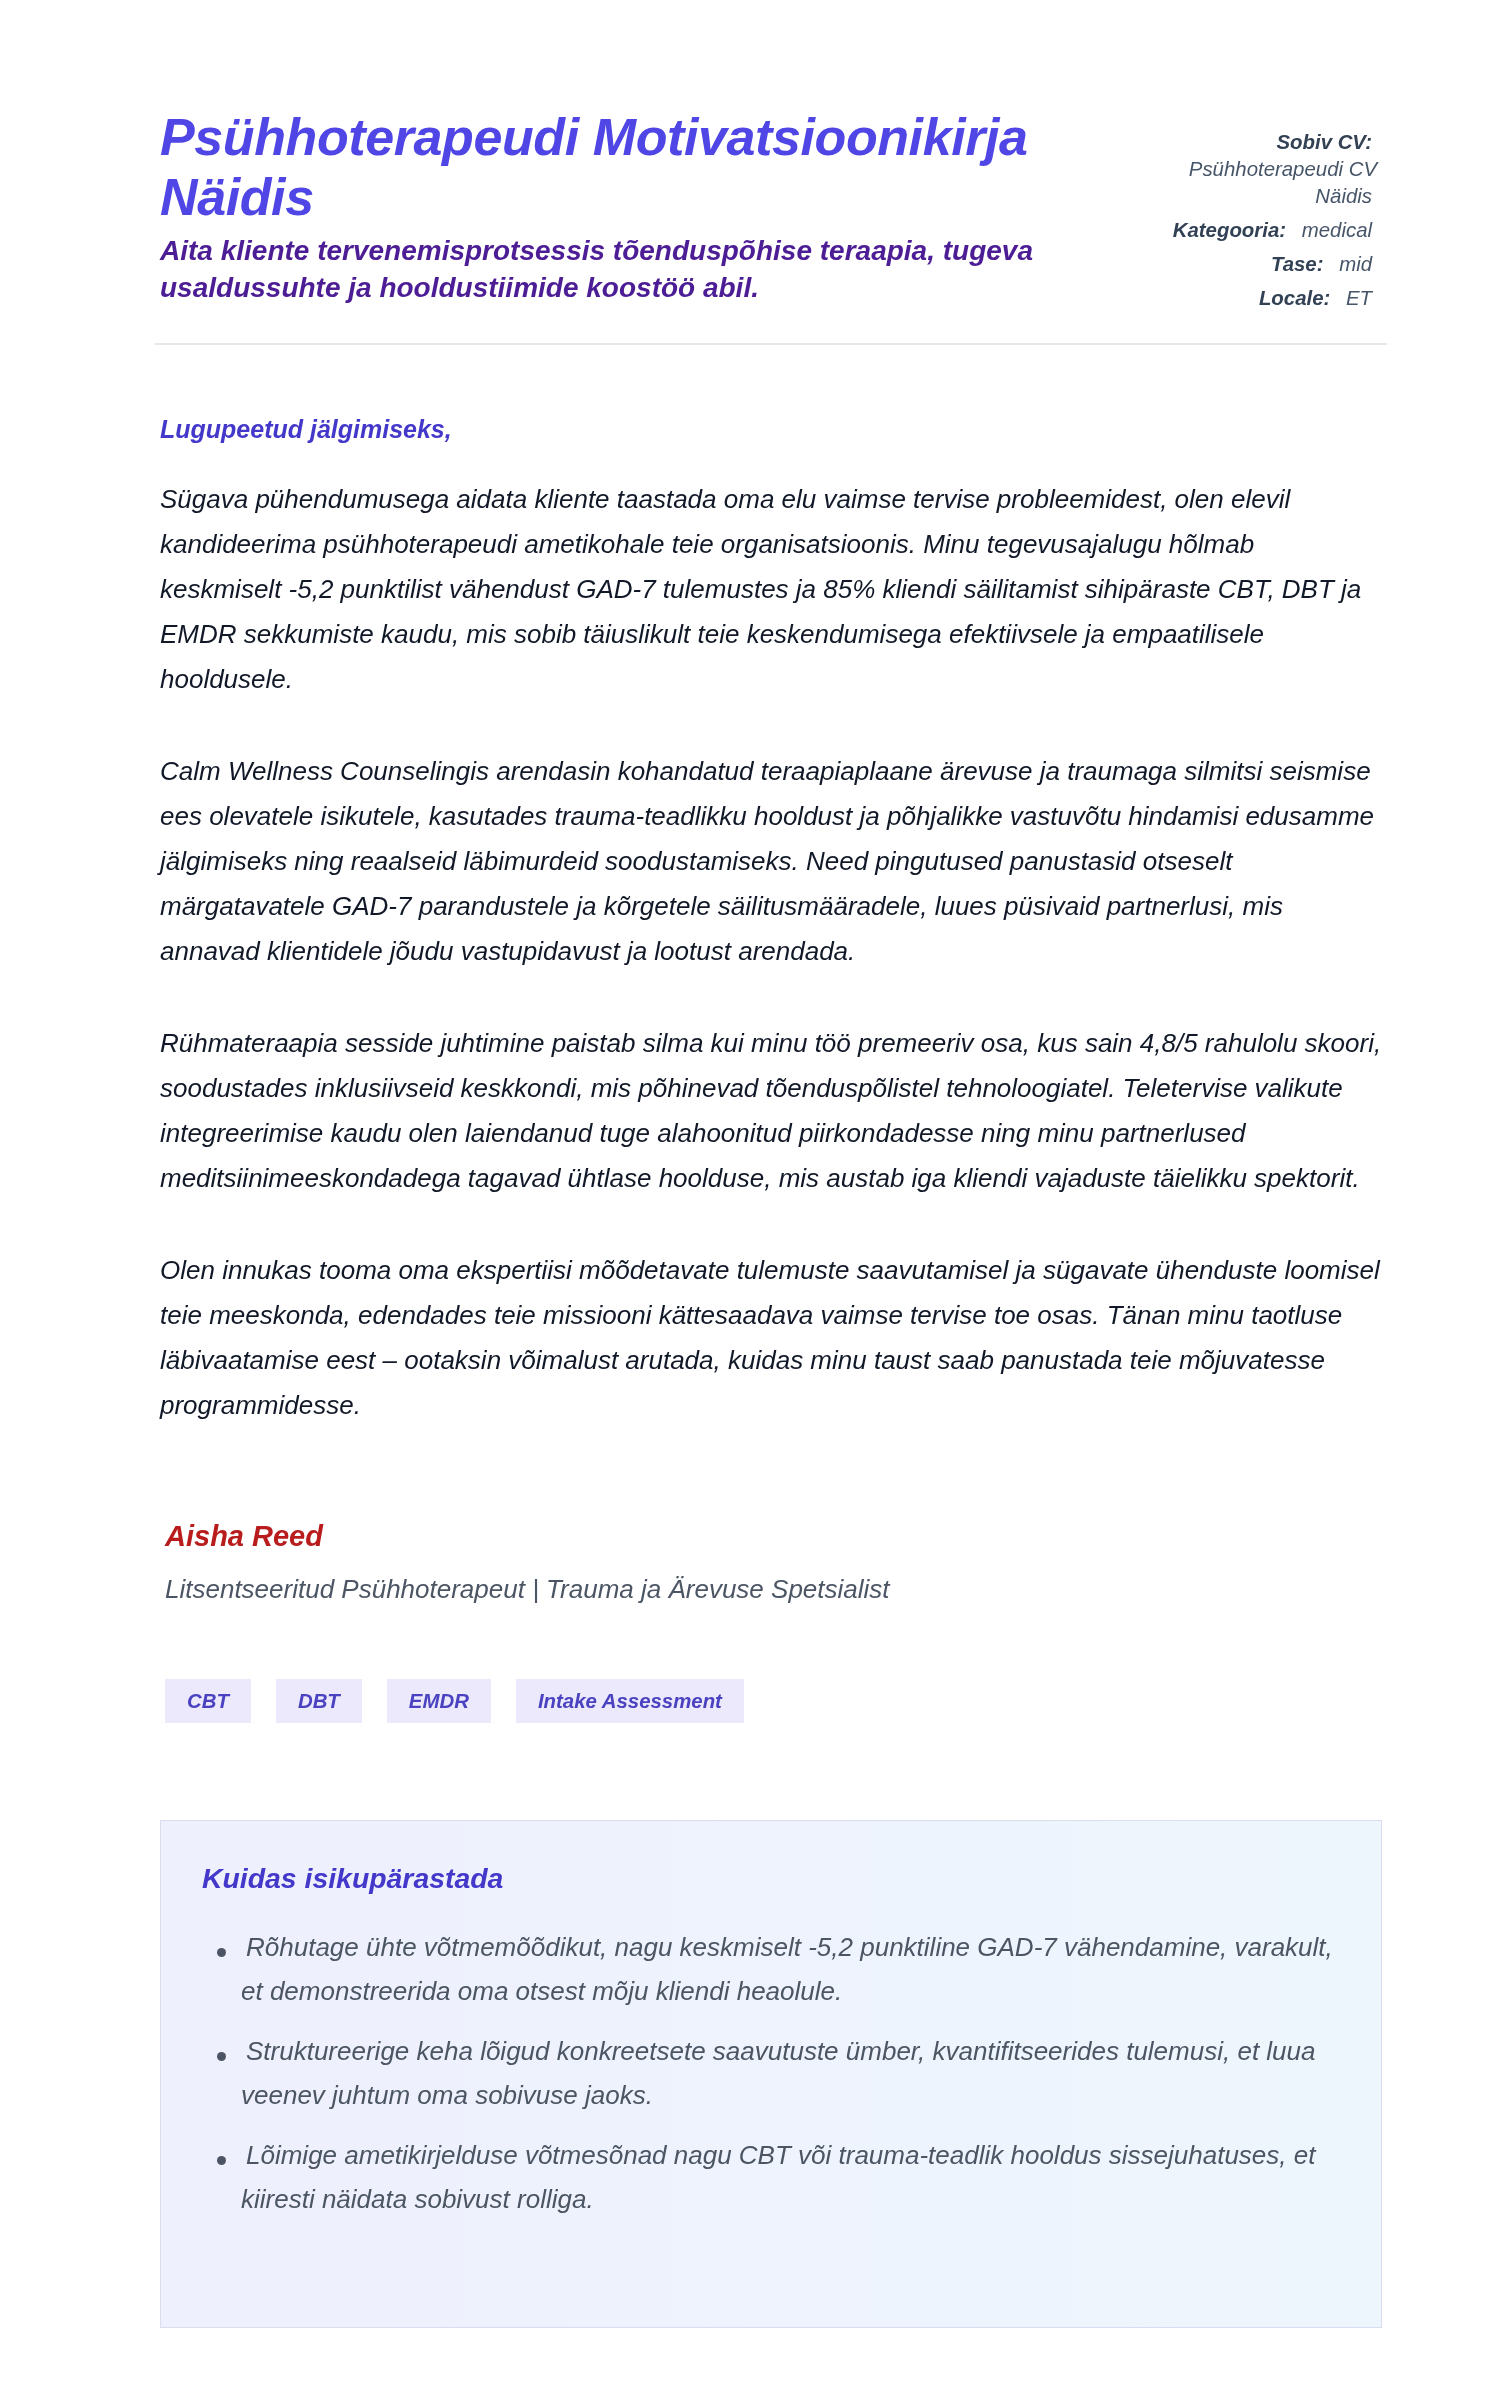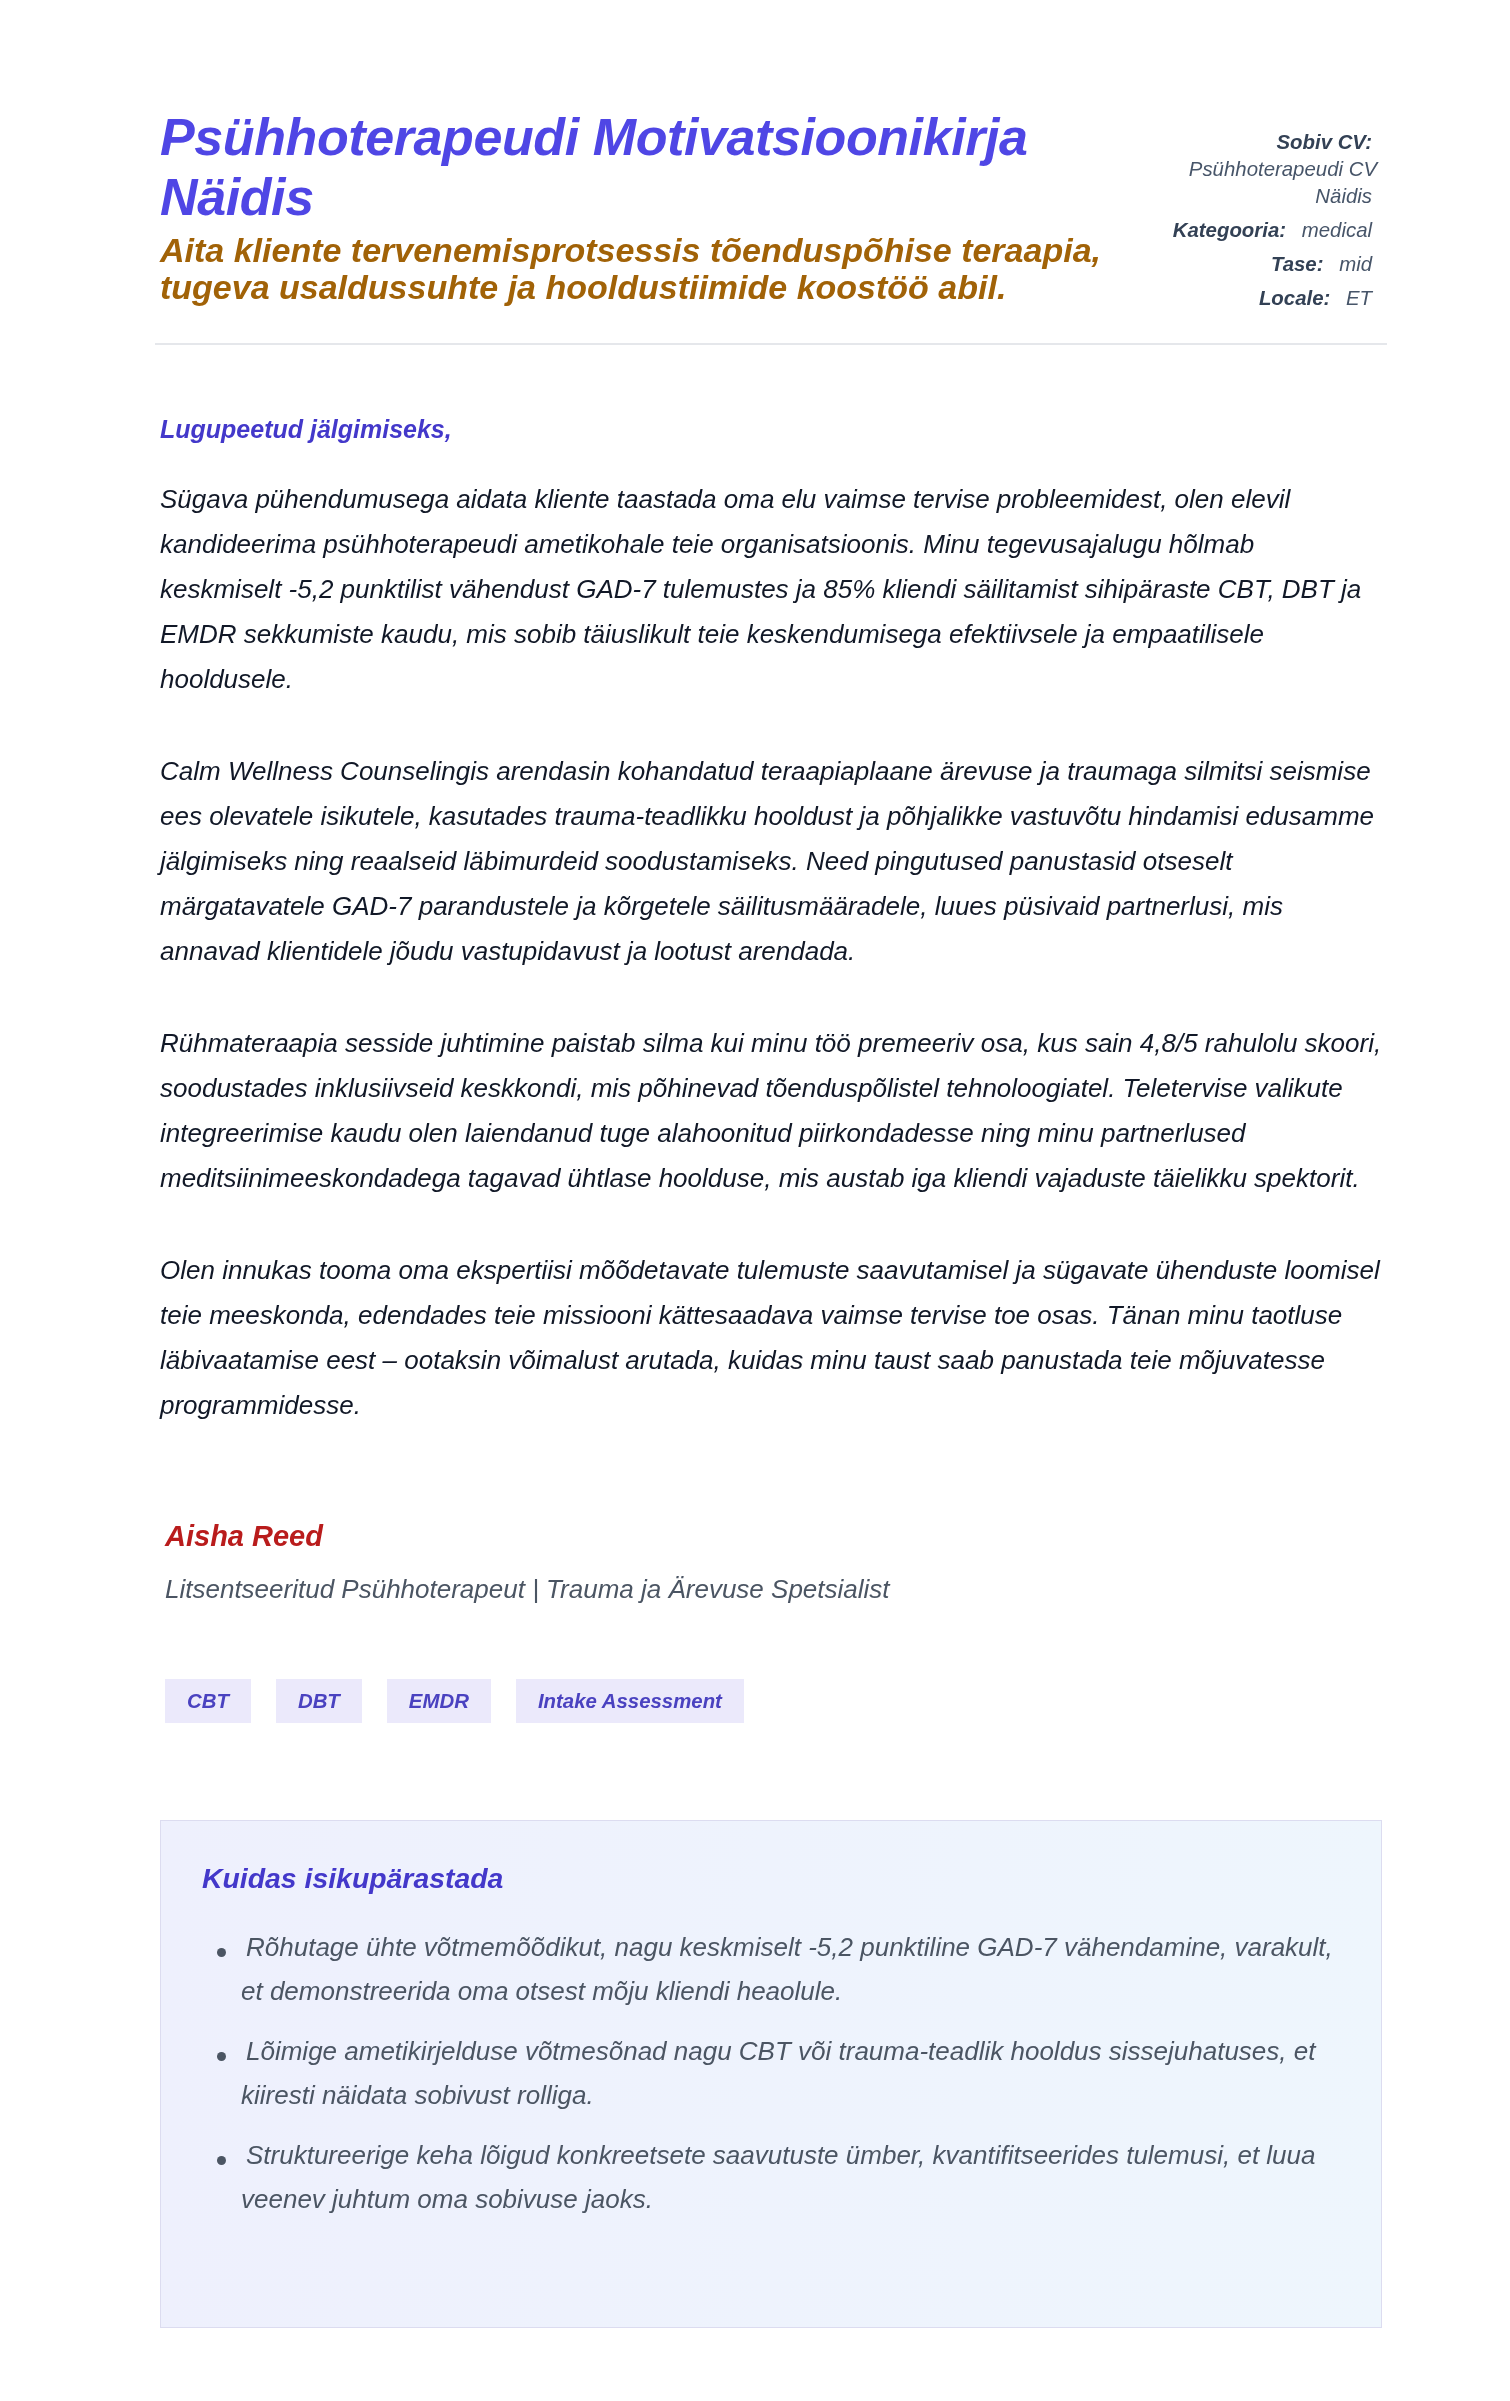--- a/index.html
+++ b/index.html
@@ -29,24 +29,24 @@
     width: 942px;
     font-size: 52px;
     line-height: 60px;
     font-weight: 700;
     color: #4f46e5;
     letter-spacing: -0.4px;
   }
   .subtitle {
     width: 942px;
     margin-top: 0px;
-    font-size: 34px;
+    font-size: 28px;
     line-height: 37px;
     font-weight: 700;
-    color: #a16207;
+    color: #4c1d95;
   }
   .meta {
     position: absolute;
     right: 0;
     top: 99px;
     width: 258px;
     text-align: right;
     font-size: 20.4px;
     color: #475569;
   }
@@ -189,23 +189,23 @@
 
     <section class="tips">
       <h3 class="tips-title">Kuidas isikupärastada</h3>
       <ul class="tips-list">
         <li>
           <span class="bullet"></span>
           <span>Rõhutage ühte võtmemõõdikut, nagu keskmiselt -5,2 punktiline GAD-7 vähendamine, varakult, et demonstreerida oma otsest mõju kliendi heaolule.</span>
         </li>
         <li>
           <span class="bullet"></span>
-          <span>Lõimige ametikirjelduse võtmesõnad nagu CBT või trauma-teadlik hooldus sissejuhatuses, et kiiresti näidata sobivust rolliga.</span>
+          <span>Struktureerige keha lõigud konkreetsete saavutuste ümber, kvantifitseerides tulemusi, et luua veenev juhtum oma sobivuse jaoks.</span>
         </li>
         <li>
           <span class="bullet"></span>
-          <span>Struktureerige keha lõigud konkreetsete saavutuste ümber, kvantifitseerides tulemusi, et luua veenev juhtum oma sobivuse jaoks.</span>
+          <span>Lõimige ametikirjelduse võtmesõnad nagu CBT või trauma-teadlik hooldus sissejuhatuses, et kiiresti näidata sobivust rolliga.</span>
         </li>
       </ul>
     </section>
   </main>
 </div>
 
 
 </body></html>

